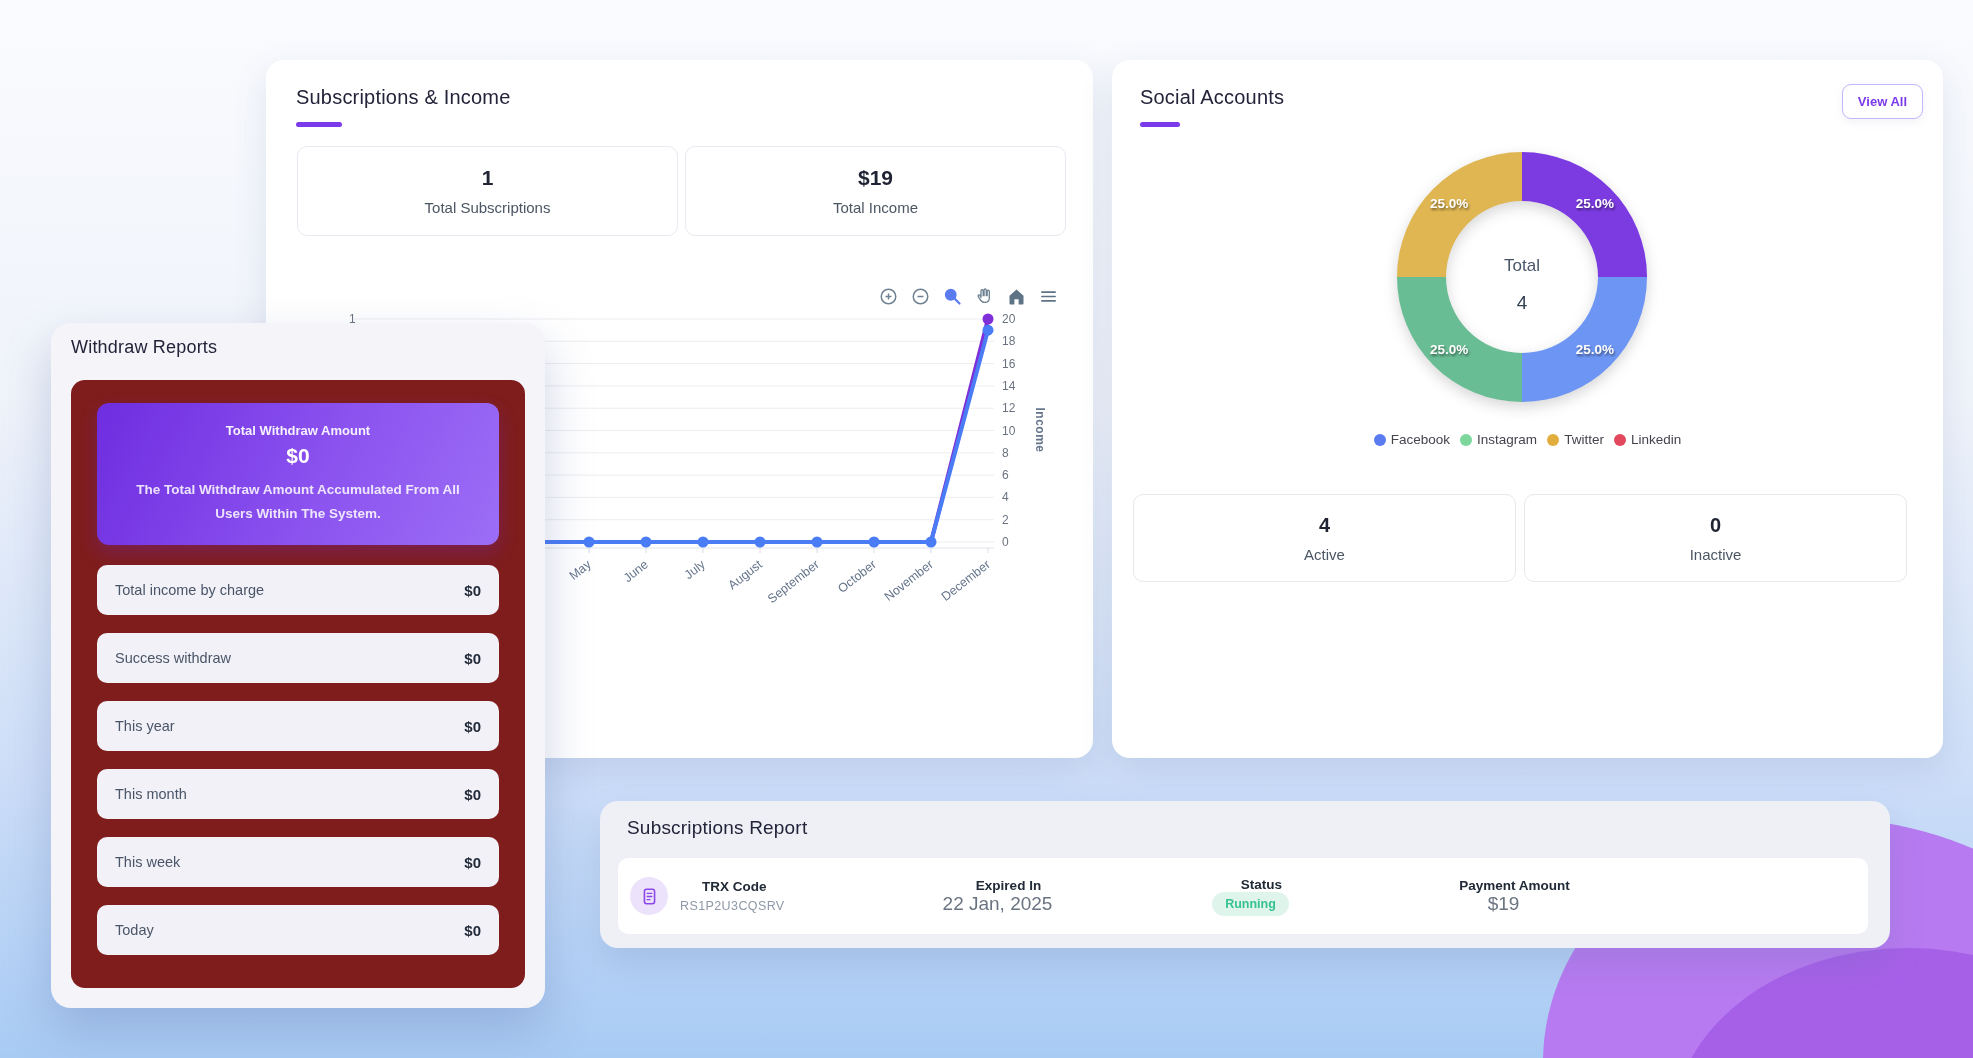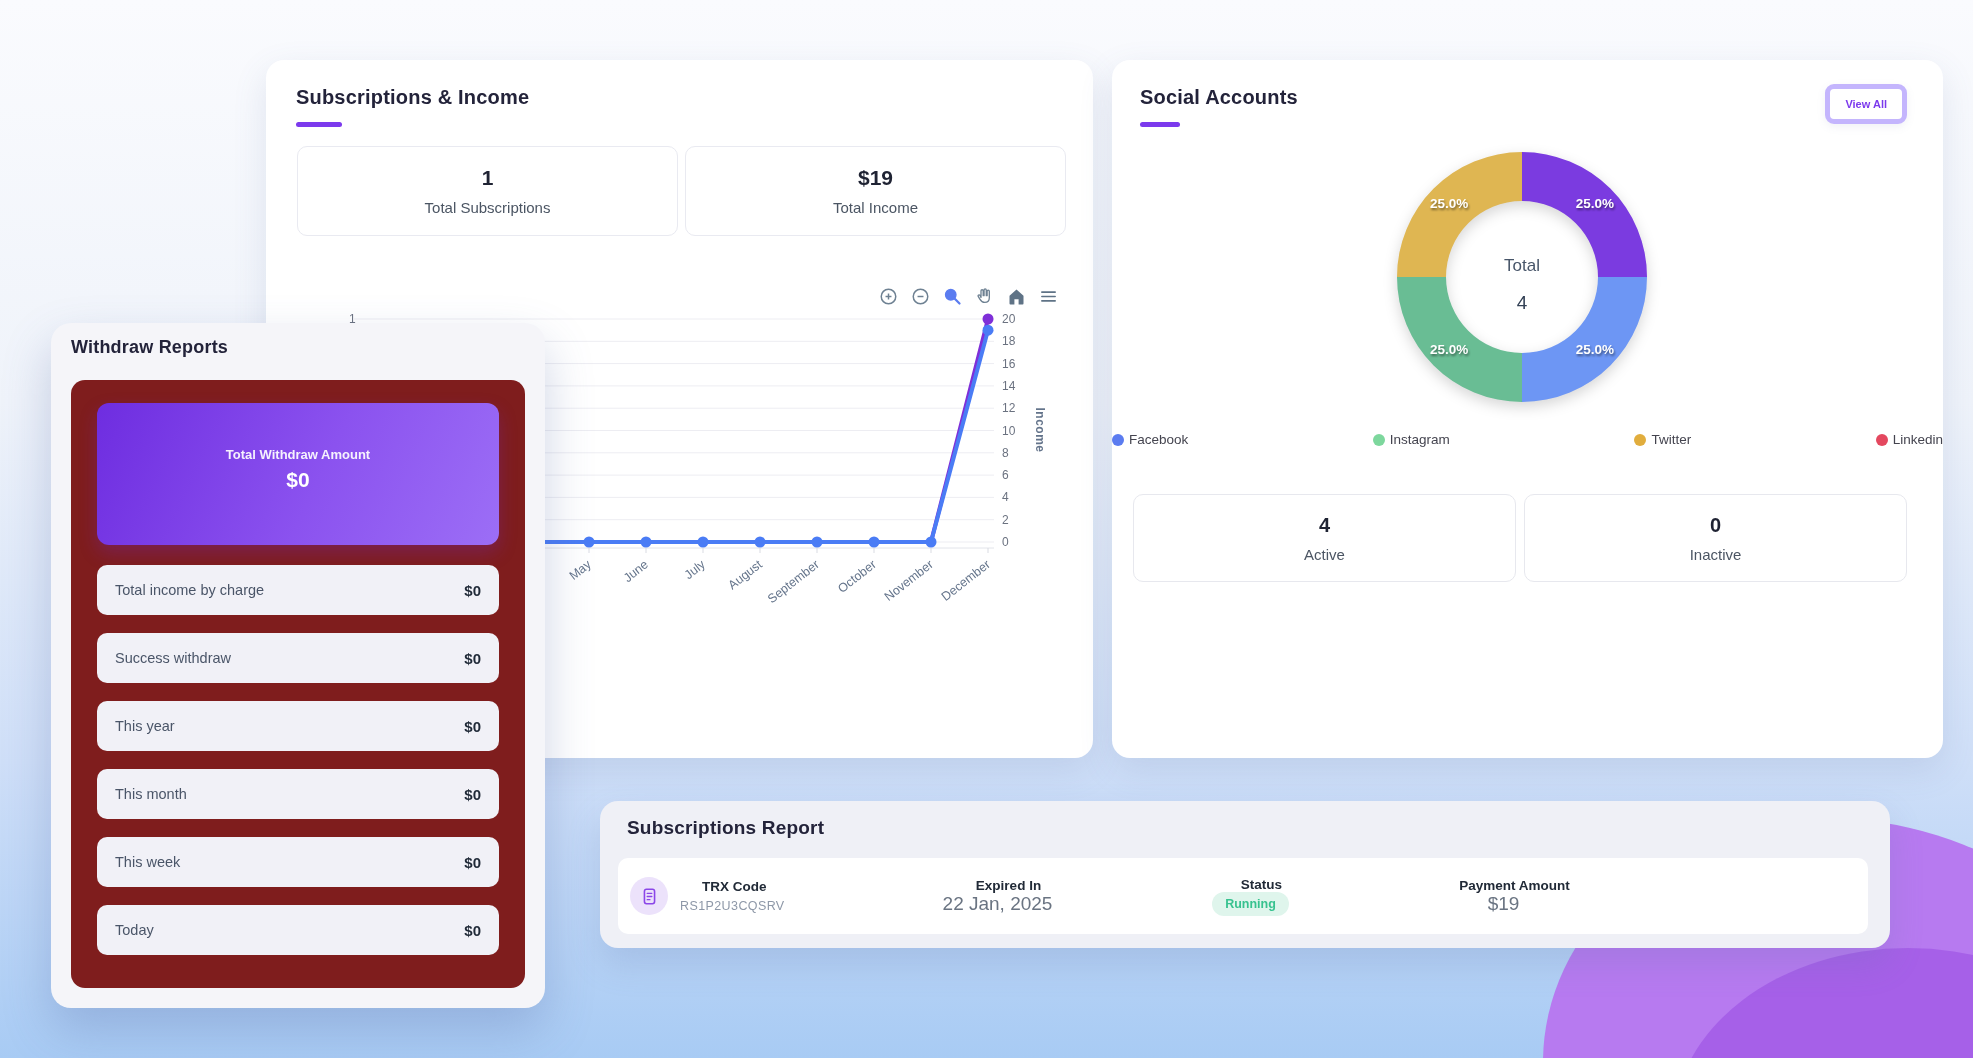--- a/index.html
+++ b/index.html
@@ -10,21 +10,21 @@
     position:relative; color:#24243c;
   }
   .blob-outer { position:absolute; right:-150px; bottom:-230px; width:580px; height:470px;
     background:#b77af0; border-radius:48% 52% 46% 54%/52% 48% 52% 48%; z-index:0; }
   .blob-inner { position:absolute; right:-170px; bottom:-250px; width:470px; height:360px;
     background:#a660e8; border-radius:50%; z-index:0; }
 
   .card { position:absolute; background:#fff; border-radius:18px;
     box-shadow:0 12px 34px rgba(84,104,158,.14); z-index:1; }
 
-  .card-title { font-size:20px; font-weight:bold; color:#23233a; letter-spacing:.2px; }
+  .card-title { font-size:20px; font-weight:normal; color:#23233a; letter-spacing:.2px; }
   .title-underline { height:5px; border-radius:3px; background:#7c3aed; }
 
   
   #sub-income { left:266px; top:60px; width:827px; height:698px; }
   #sub-income .card-title { position:absolute; left:30px; top:26px; }
   #sub-income .title-underline { position:absolute; left:30px; top:62px; width:46px; }
   .stat-box { position:absolute; top:86px; width:381px; height:90px; border:1px solid #e9eaf1;
     border-radius:10px; display:flex; flex-direction:column; align-items:center; justify-content:center; gap:9px; background:#fff; }
   .stat-box .stat-value { font-size:21px; font-weight:bold; color:#1f2333; }
   .stat-box .stat-label { font-size:15px; color:#4b5563; }
@@ -49,26 +49,26 @@
   .withdraw-highlight .wh-desc { font-size:13.5px; color:rgba(255,255,255,.85); line-height:1.75; padding:0 28px; font-weight:600; }
   .withdraw-row { position:absolute; left:26px; width:402px; height:50px; background:#f1f1f7;
     border-radius:10px; display:flex; align-items:center; justify-content:space-between; padding:0 18px; }
   .withdraw-row .wr-label { font-size:14.5px; color:#4a5568; }
   .withdraw-row .wr-value { font-size:15px; font-weight:bold; color:#1f2937; }
 
   
   #social { left:1112px; top:60px; width:831px; height:698px; }
   #social .card-title { position:absolute; left:28px; top:26px; }
   #social .title-underline { position:absolute; left:28px; top:62px; width:40px; }
-  .view-all-btn { position:absolute; right:36px; top:24px; background:#fff; border:5px solid #c4b5fd;
-    border-radius:9px; padding:9px 15px; font-size:11px; font-weight:bold; color:#7c3aed;
+  .view-all-btn { position:absolute; right:20px; top:24px; background:#fff; border:1px solid #c4b5fd;
+    border-radius:9px; padding:9px 15px; font-size:13px; font-weight:bold; color:#7c3aed;
     box-shadow:0 3px 8px rgba(120,130,170,.10); cursor:pointer; }
   #donut-svg { position:absolute; left:260px; top:67px; }
   #social-legend { position:absolute; left:0; top:372px; width:100%; display:flex;
-    justify-content:space-between; gap:10px; }
+    justify-content:center; gap:10px; }
   .legend-item { display:flex; align-items:center; gap:5px; font-size:13.5px; color:#44444f; cursor:pointer; }
   .legend-dot { width:12px; height:12px; border-radius:50%; display:inline-block; }
   .social-stat { position:absolute; top:434px; width:383px; height:88px; border:1px solid #e7e8ee;
     border-radius:10px; display:flex; flex-direction:column; align-items:center; justify-content:center; gap:9px; }
   .social-stat .stat-value { font-size:20px; font-weight:bold; color:#1f2333; }
   .social-stat .stat-label { font-size:15px; color:#4b5563; }
   #sa-box-1 { left:21px; } #sa-box-2 { left:412px; }
 
   
   #report { left:600px; top:801px; width:1290px; height:147px; background:#eff0f6;
@@ -262,20 +262,21 @@
     <div class="stat-label">Inactive</div>
   </div>
 </div>
 
 <div class="card" id="withdraw">
   <div class="card-title">Withdraw Reports</div>
   <div class="withdraw-inner">
     <div class="withdraw-highlight">
       <div class="wh-label">Total Withdraw Amount</div>
       <div class="wh-value">$0</div>
+      <div class="wh-desc">The Total Withdraw Amount Accumulated From All Users Within The System.</div>
     </div>
     <div class="withdraw-row" style="top:185px">
       <span class="wr-label">Total income by charge</span>
       <span class="wr-value">$0</span>
     </div>
     <div class="withdraw-row" style="top:253px">
       <span class="wr-label">Success withdraw</span>
       <span class="wr-value">$0</span>
     </div>
     <div class="withdraw-row" style="top:321px">

